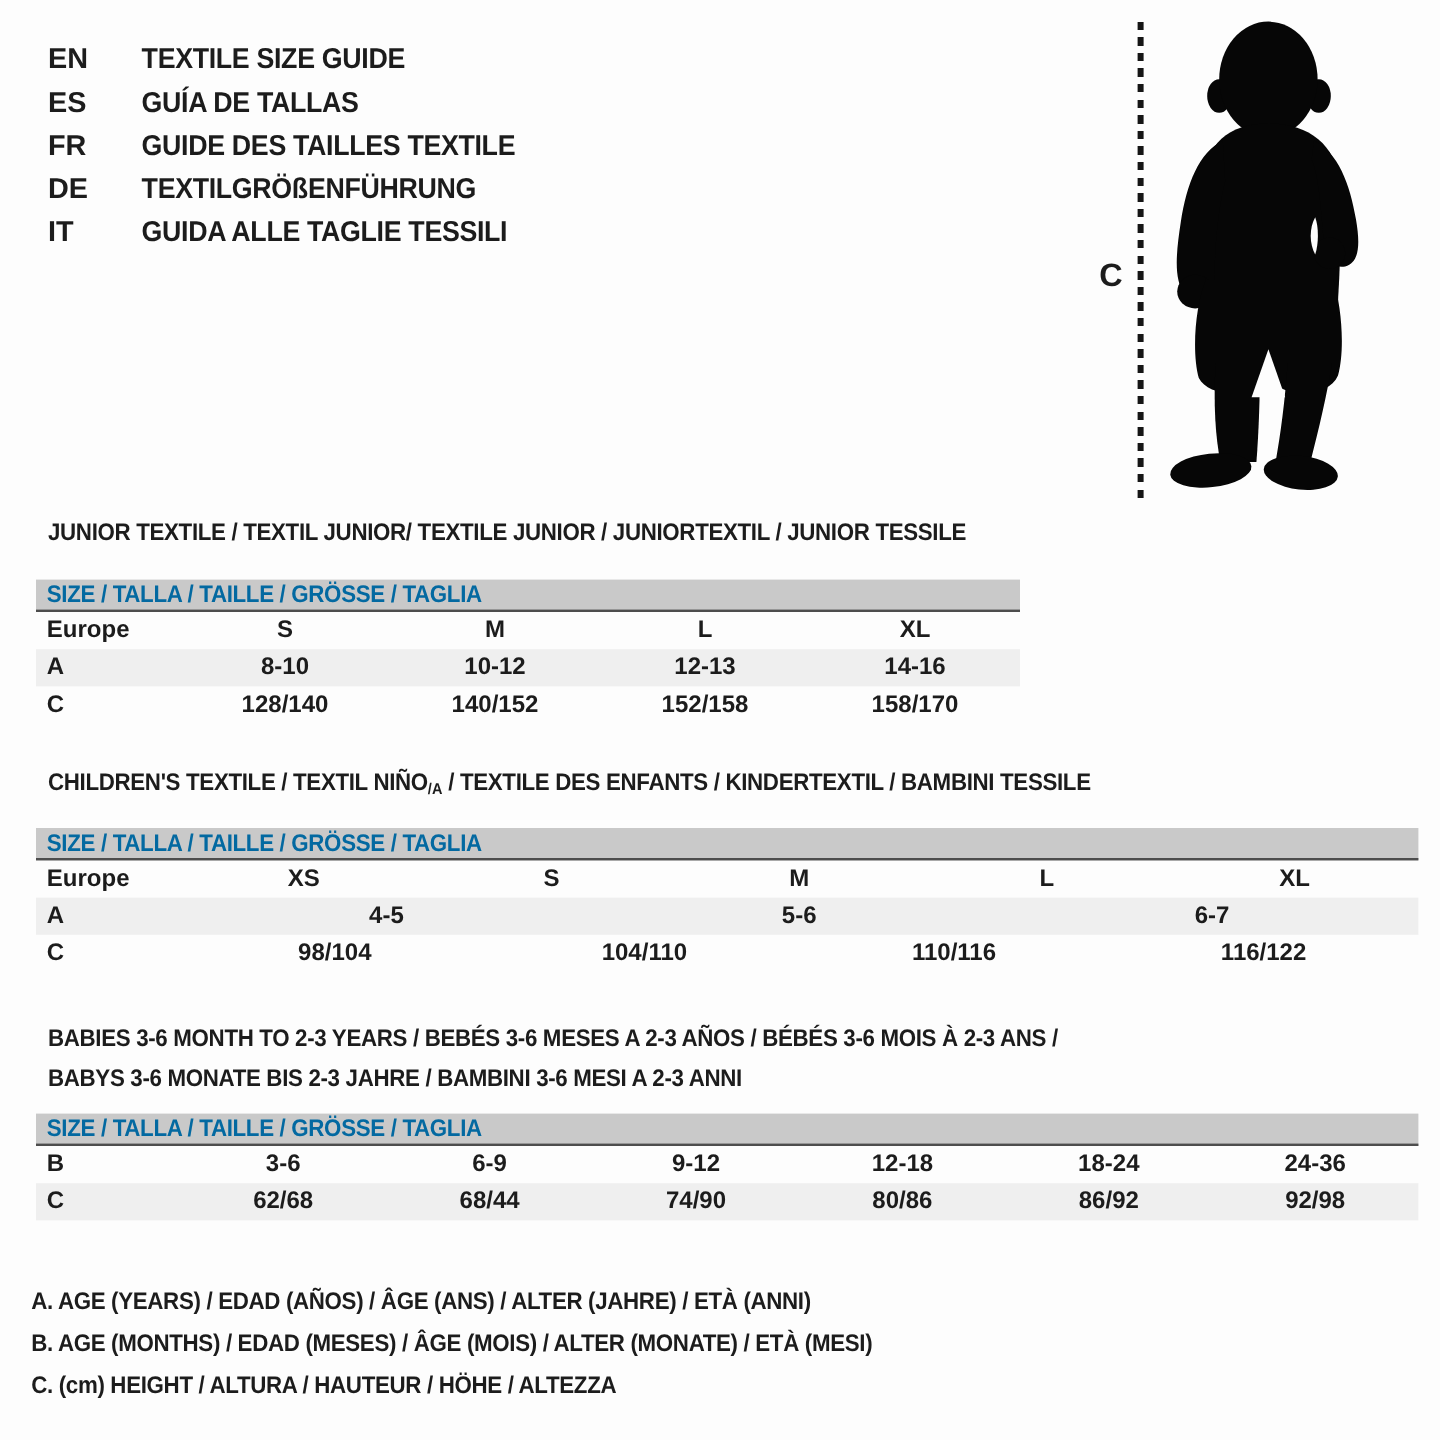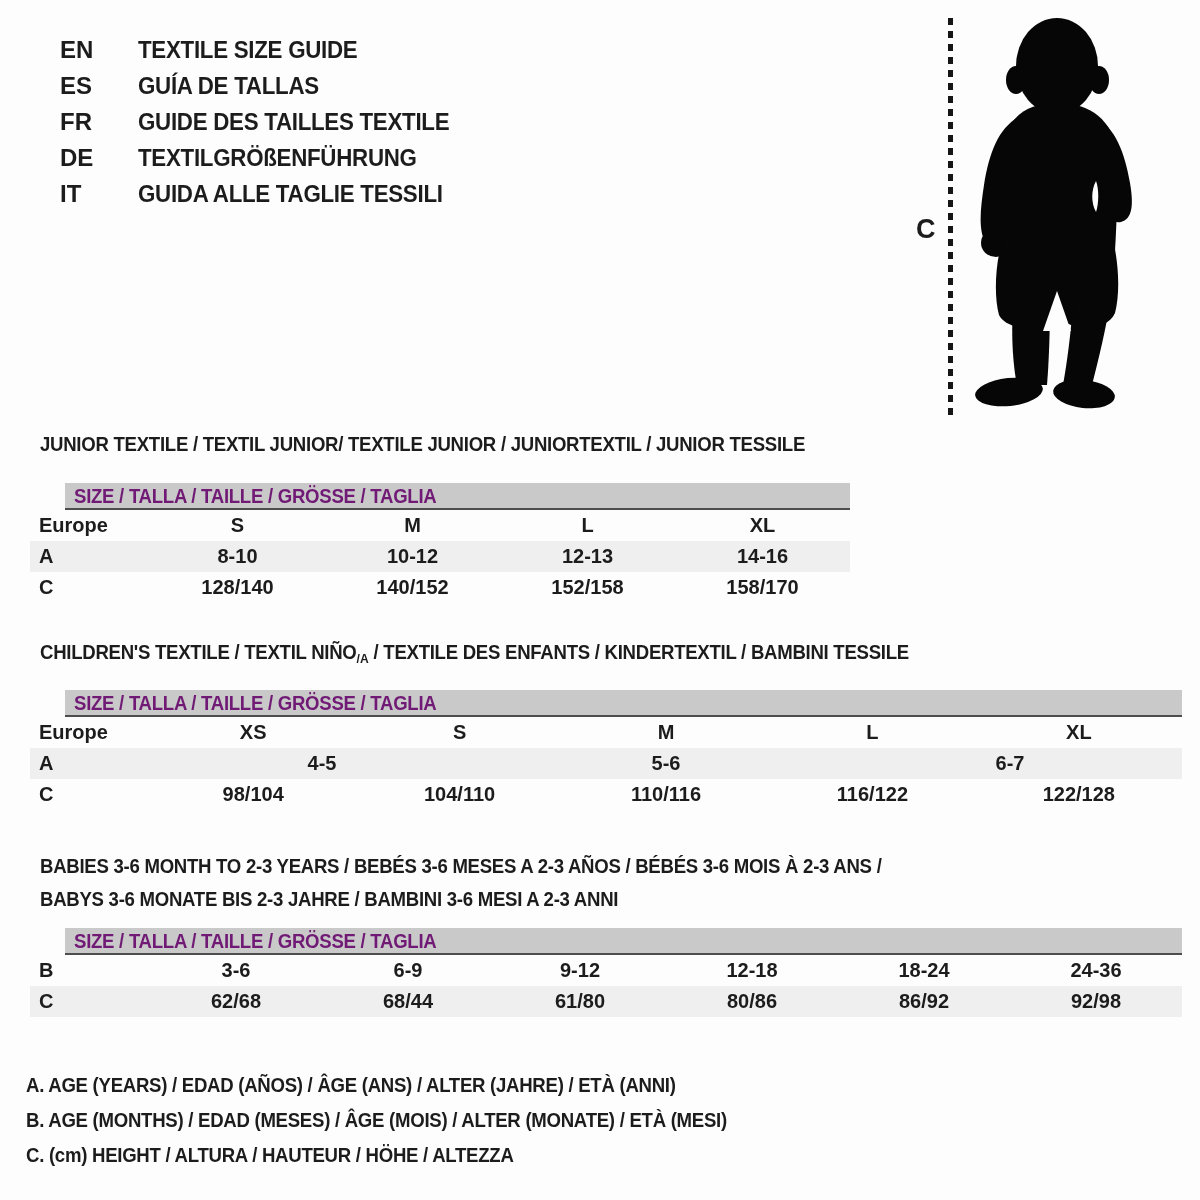--- a/index.html
+++ b/index.html
@@ -6,39 +6,39 @@
   html,body { background:#ffffff; }
   .canvas {
     position:relative; width:1200px; height:1200px; background:#fdfdfd;
     overflow:hidden; font-family:"Liberation Sans", sans-serif;
     font-weight:bold; color:var(--text,#1c1c1c);
   }
   .cond { display:inline-block; transform:scaleX(0.93); transform-origin:0 50%;
           white-space:nowrap; letter-spacing:-0.3px; }
 
   
-  .lang-block { position:absolute; left:40px; top:32px; font-size:24px; line-height:36px;margin-left:20px; }
+  .lang-block { position:absolute; left:40px; top:32px; font-size:24px; line-height:36px; }
   .lang-row { display:flex; }
   .lang-code { width:78px; }
 
   
   .height-line { position:absolute; left:948px; top:18px; width:5px; height:398px;
     background:repeating-linear-gradient(to bottom, #151515 0 7px, transparent 7px 13px); }
   .height-label { position:absolute; left:916px; top:214px; font-size:27px; }
   .toddler { position:absolute; left:963px; top:13px; width:177px; height:403px; }
 
   
   .sec-title { position:absolute; left:40px; font-size:20px; white-space:nowrap; }
   .sec-title.two-line { line-height:33px; }
   .subsc { font-size:13px; vertical-align:-4px; letter-spacing:0; }
 
   
   .size-table { position:absolute; left:30px; font-size:20px; }
   .thead { height:27px; line-height:27px; background:var(--table-header-bg,#c9c9c9);
-    border-bottom:2px solid var(--header-divider,#4d4d4d); padding-left:9px; color:#701a75;margin-left:35px; }
+    border-bottom:2px solid var(--header-divider,#4d4d4d); padding-left:9px; color:#0369a1; }
   .trow { display:flex; height:31px; line-height:31px; }
   .trow.stripe { background:var(--table-stripe-bg,#efefef); }
   .c0 { width:120px; padding-left:9px; }
   .cc { flex:1; text-align:center; }
 
   
   .footnotes { position:absolute; left:26px; top:1068px; font-size:20px; line-height:35px; }
 </style>
 </head>
 <body>
@@ -140,21 +140,20 @@
       <span class="cc">4-5</span>
       <span class="cc">5-6</span>
       <span class="cc">6-7</span>
     </div>
     <div class="trow">
       <span class="c0">C</span>
       <span class="cc">98/104</span>
       <span class="cc">104/110</span>
       <span class="cc">110/116</span>
       <span class="cc">116/122</span>
-      <span class="cc">122/128</span>
     </div>
   </div>
 
   <div class="sec-title two-line" style="top:850px">
     <span class="cond">BABIES 3-6 MONTH TO 2-3 YEARS / BEBÉS 3-6 MESES A 2-3 AÑOS / BÉBÉS 3-6 MOIS À 2-3 ANS /</span><br>
     <span class="cond">BABYS 3-6 MONATE BIS 2-3 JAHRE / BAMBINI 3-6 MESI A 2-3 ANNI</span>
   </div>
   <div class="size-table" style="top:928px; width:1152px">
     <div class="thead">
       <span class="cond">SIZE / TALLA / TAILLE / GRÖSSE / TAGLIA</span>
@@ -165,21 +164,21 @@
       <span class="cc">6-9</span>
       <span class="cc">9-12</span>
       <span class="cc">12-18</span>
       <span class="cc">18-24</span>
       <span class="cc">24-36</span>
     </div>
     <div class="trow stripe">
       <span class="c0">C</span>
       <span class="cc">62/68</span>
       <span class="cc">68/44</span>
-      <span class="cc">61/80</span>
+      <span class="cc">74/90</span>
       <span class="cc">80/86</span>
       <span class="cc">86/92</span>
       <span class="cc">92/98</span>
     </div>
   </div>
 
   <div class="footnotes">
     <div><span class="cond">A. AGE (YEARS) / EDAD (AÑOS) / ÂGE (ANS) / ALTER (JAHRE) / ETÀ (ANNI)</span></div>
     <div><span class="cond">B. AGE (MONTHS) / EDAD (MESES) / ÂGE (MOIS) / ALTER (MONATE) / ETÀ (MESI)</span></div>
     <div><span class="cond">C. (cm) HEIGHT / ALTURA / HAUTEUR / HÖHE / ALTEZZA</span></div>

